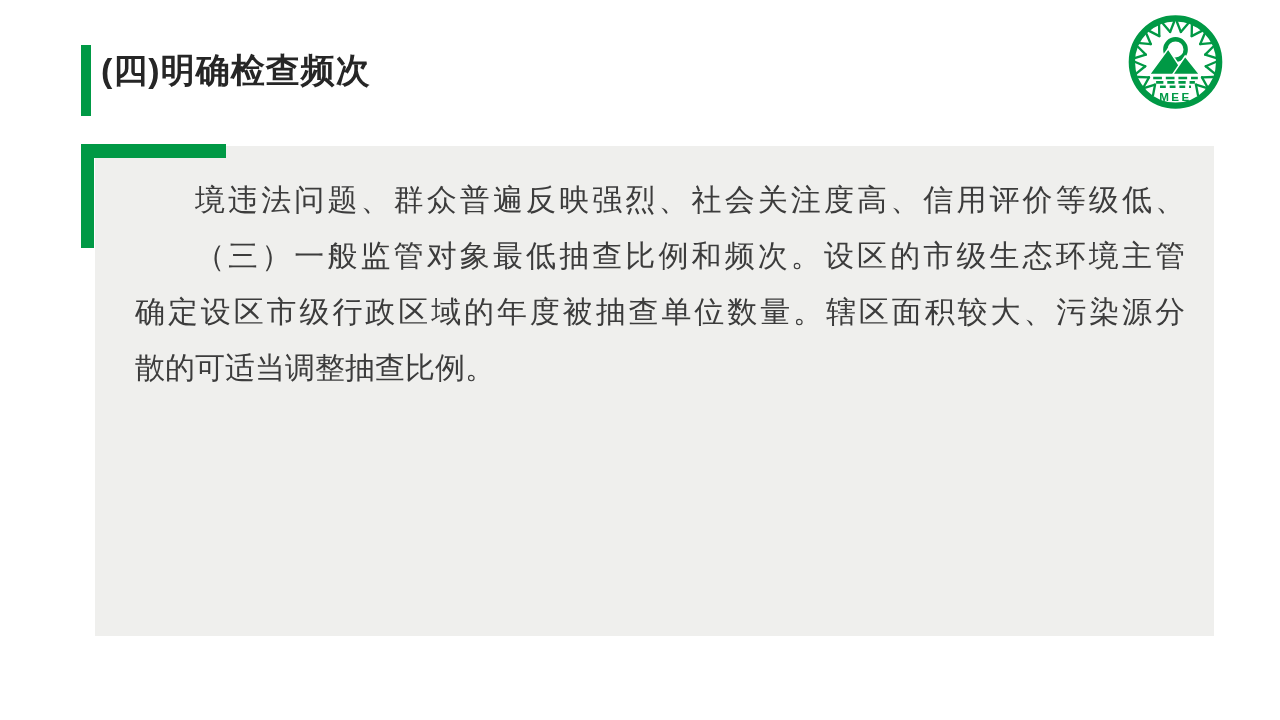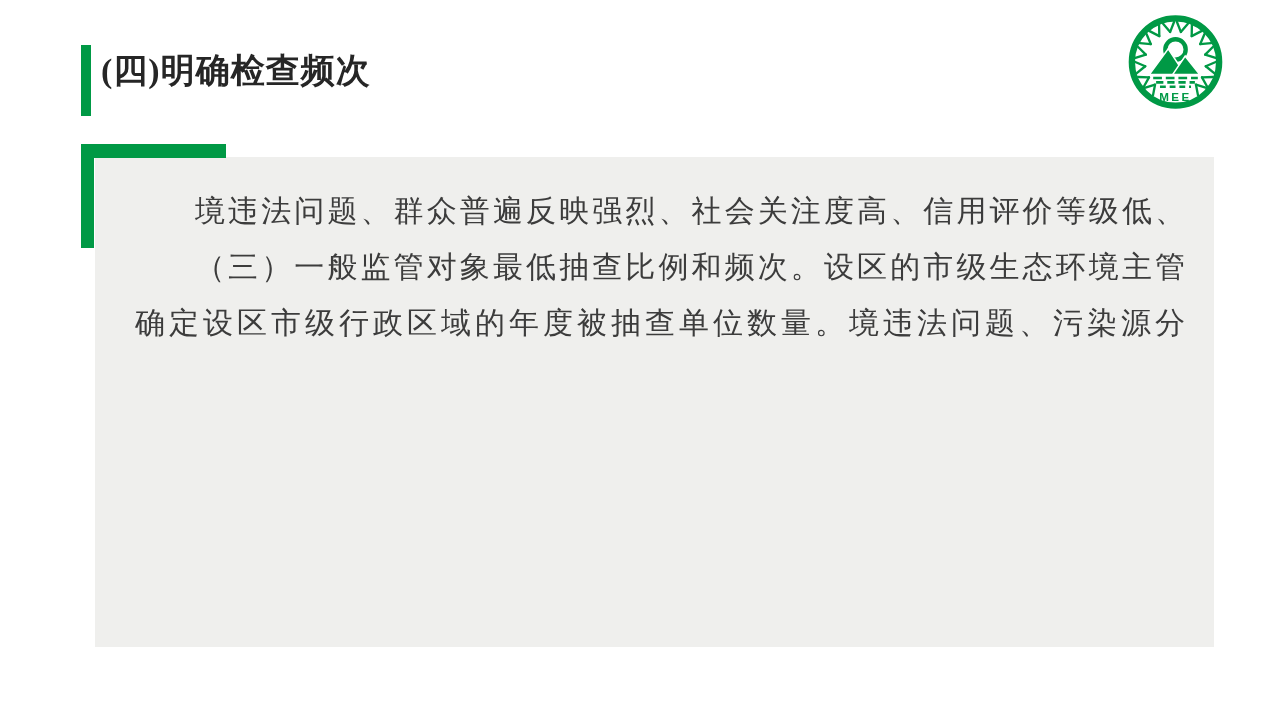--- a/index.html
+++ b/index.html
@@ -18,21 +18,21 @@
 
   
   .title-accent{
     position:absolute;left:81px;top:45px;width:10px;height:71px;
     background:var(--green);
   }
   .page-title{
     position:absolute;left:101px;top:48px;margin:0;
     font-size:34px;font-weight:bold;letter-spacing:1px;
     color:var(--title-color);
-    font-family:Liberation Serif, serif;
+    font-family:Liberation Sans, sans-serif;
   }
 
   
   .logo{position:absolute;left:1127px;top:12px;width:97px;height:100px;}
   .logo svg{width:100%;height:100%;display:block;}
   .logo text{
     font-family:"Liberation Sans","DejaVu Sans",sans-serif;
     font-weight:bold;font-size:12px;letter-spacing:2.5px;
     fill:var(--green);
   }
@@ -42,21 +42,21 @@
     position:absolute;left:81px;top:144px;width:13px;height:104px;
     background:var(--green);z-index:3;
   }
   .bracket-h{
     position:absolute;left:81px;top:144px;width:145px;height:14px;
     background:var(--green);z-index:3;
   }
 
   
   .panel{
-    position:absolute;left:95px;top:157px;width:1119px;height:490px;
+    position:absolute;left:95px;top:146px;width:1119px;height:490px;
     background:var(--panel);z-index:1;
   }
   .body-text{
     position:absolute;left:40px;top:26px;right:29px;
     font-family:"Liberation Serif","DejaVu Serif",serif;
     font-size:30px;line-height:56px;color:var(--body-color);
   }
   .body-text .line{width:100%;}
   .body-text .line.just{text-align:justify;text-align-last:justify;}
   .body-text .line.ind{text-indent:2em;}
@@ -120,17 +120,18 @@
     </svg>
   </div>
 
   <div class="bracket-v"></div>
   <div class="bracket-h"></div>
 
   <div class="panel">
     <div class="body-text">
         <div class="line just ind">境违法问题、群众普遍反映强烈、社会关注度高、信用评价等级低、</div>
         <div class="line just ind">（三）一般监管对象最低抽查比例和频次。设区的市级生态环境主管</div>
-        <div class="line just">确定设区市级行政区域的年度被抽查单位数量。境违法问题、污染源分</div>
+        <div class="line just">确定设区市级行政区域的年度被抽查单位数量。辖区面积较大、污染源分</div>
+        <div class="line">散的可适当调整抽查比例。</div>
       </div>
   </div>
 
 </div>
 
 </body></html>

